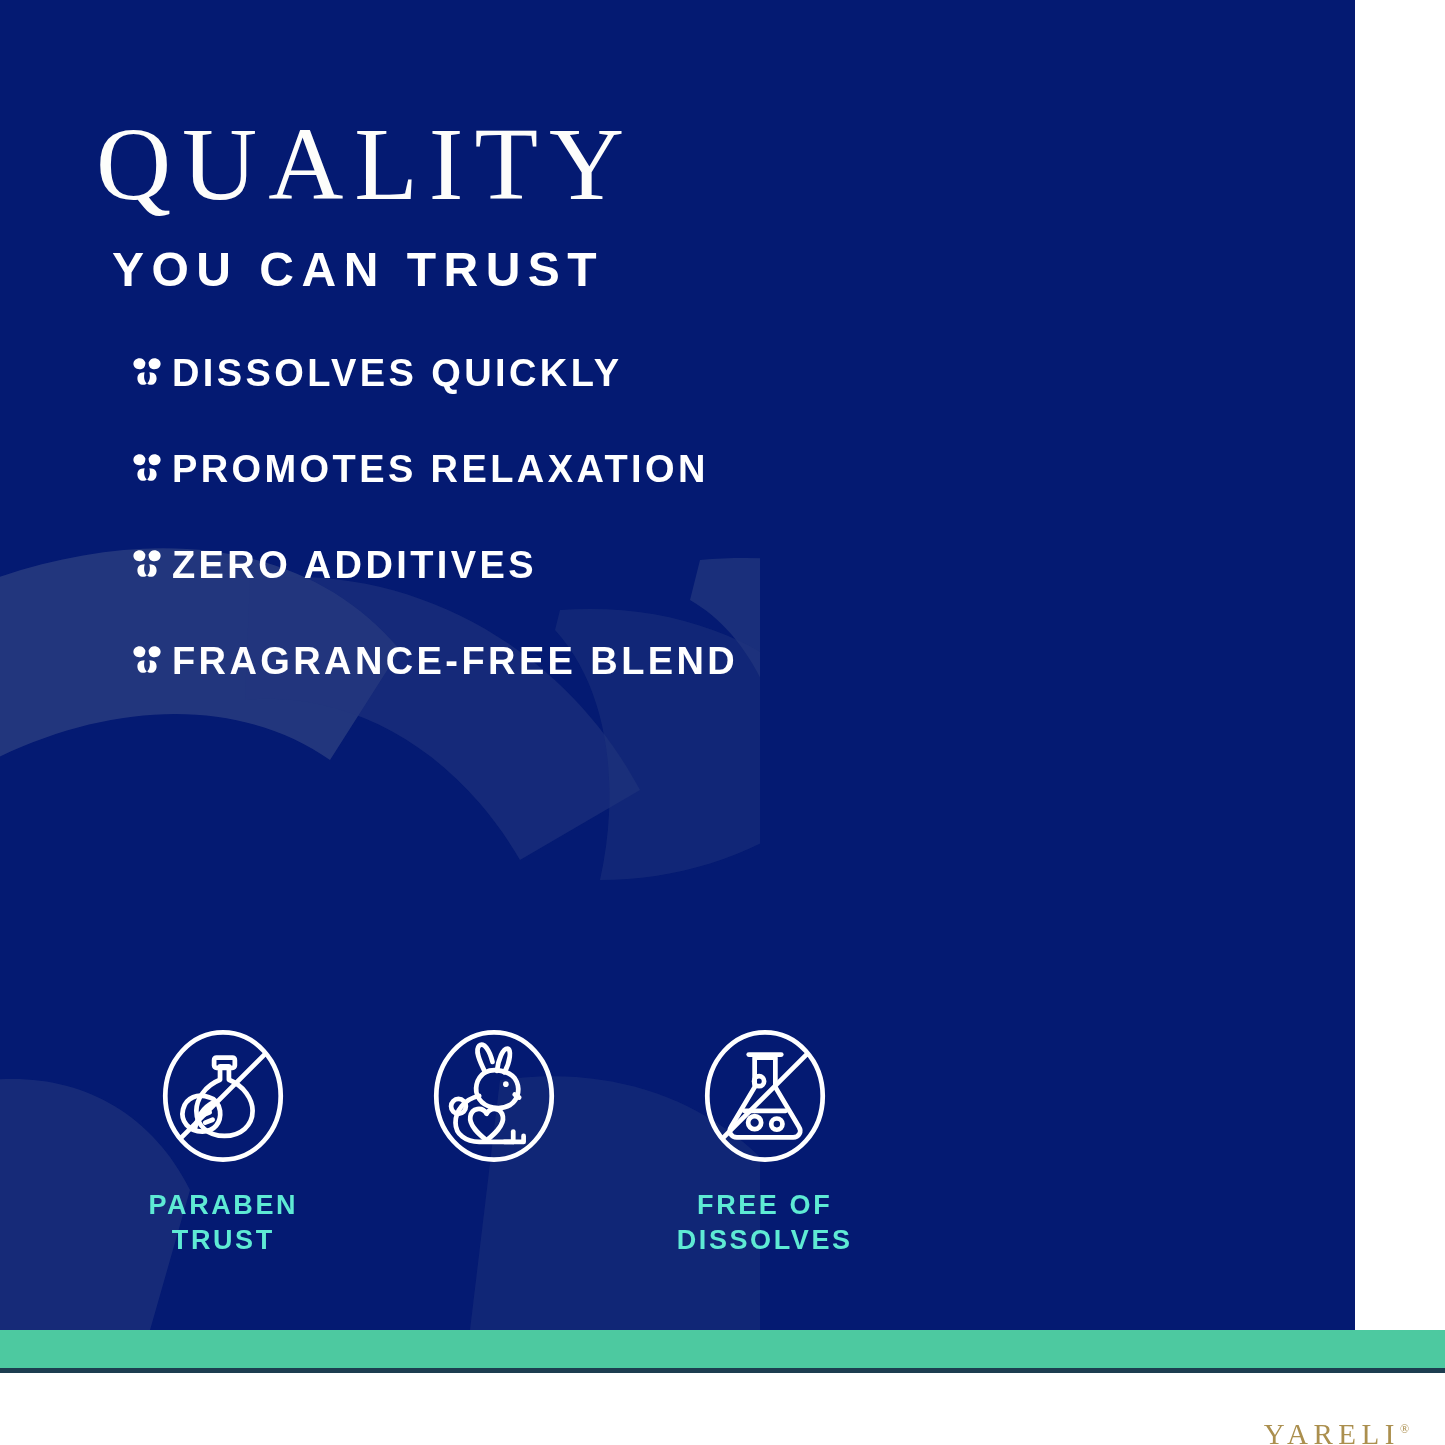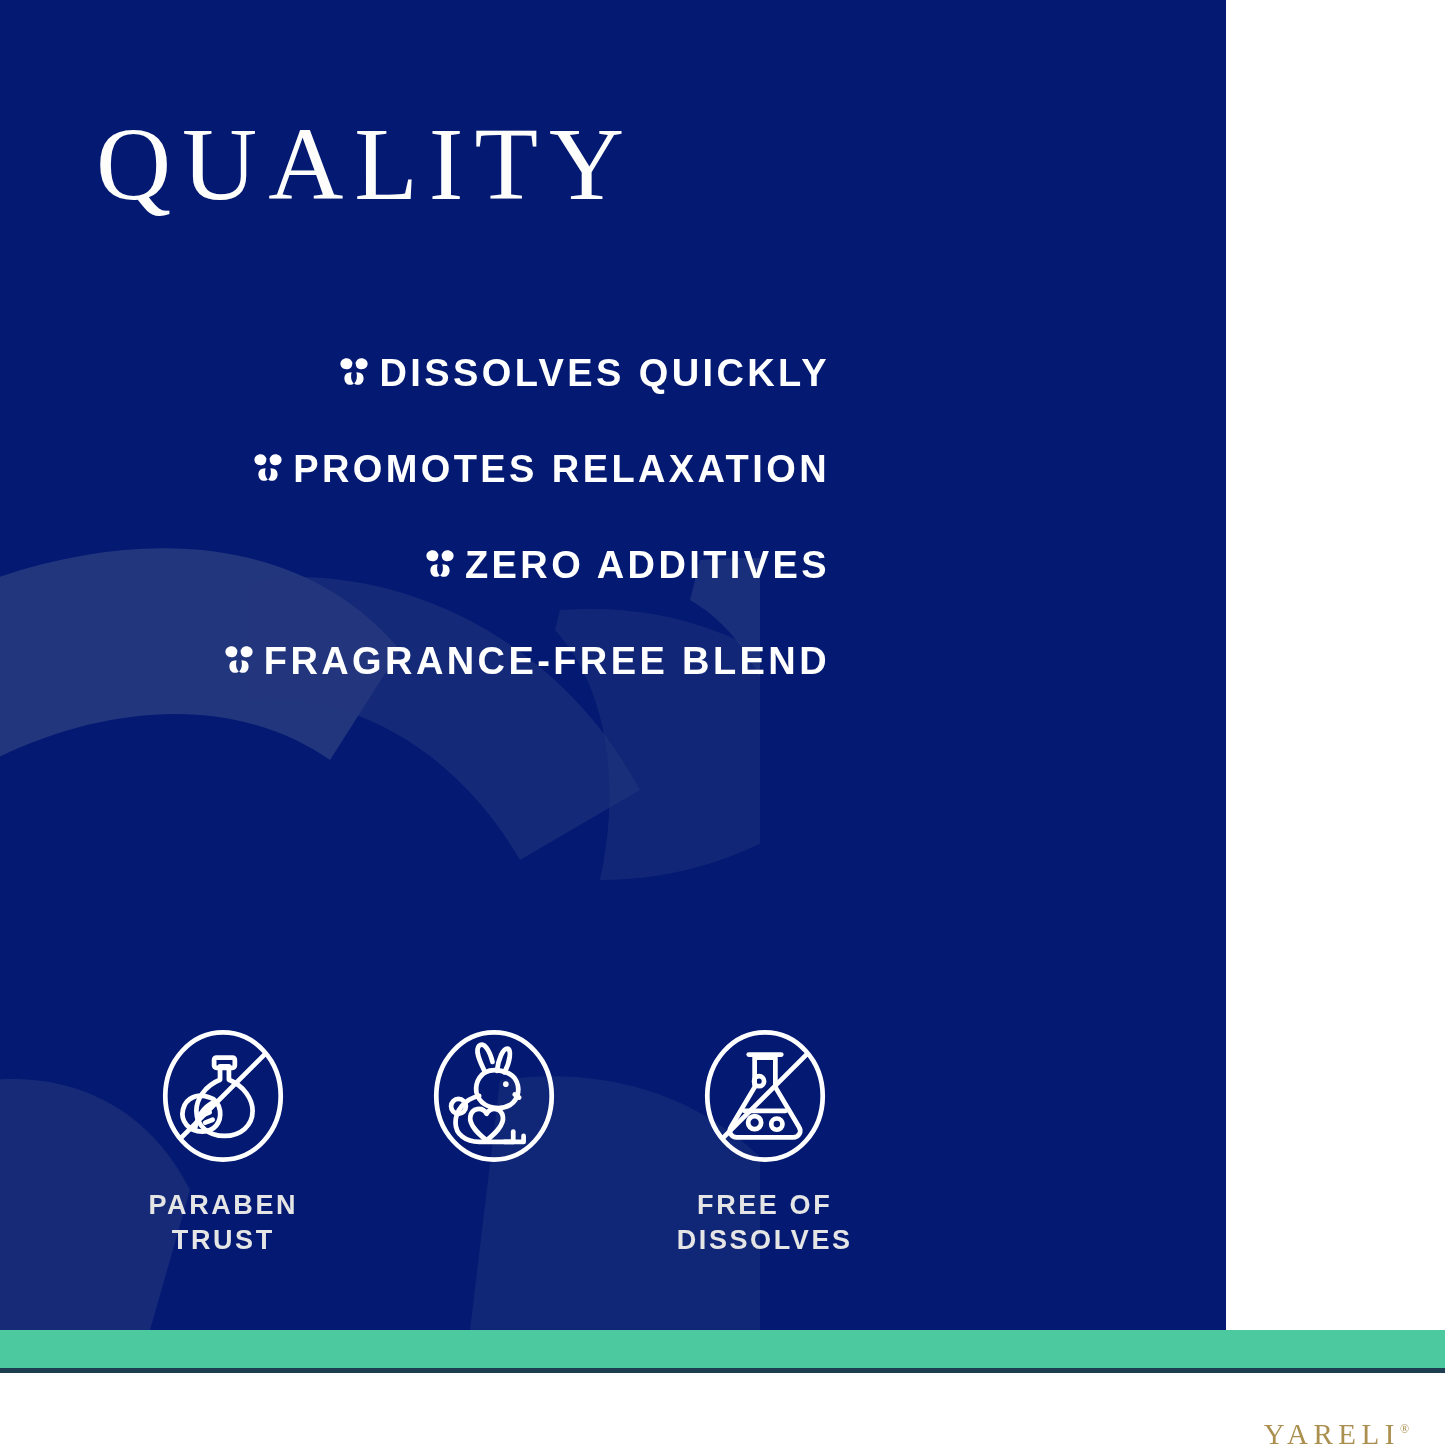--- a/index.html
+++ b/index.html
@@ -5,21 +5,21 @@
   html,body{margin:0;padding:0;}
   body{
     width:1445px;height:1445px;overflow:hidden;
     font-family:"Liberation Sans",sans-serif;
     background:#ffffff;
   }
   #stage{position:relative;width:1445px;height:1445px;overflow:hidden;background:#ffffff;}
 
   
   .navy-panel{
-    position:absolute;left:0;top:0;width:1226px;height:1330px;
+    position:absolute;left:0;top:0;width:1355px;height:1330px;
     background:#041a72;overflow:hidden;
   }
   .deco{position:absolute;pointer-events:none;}
 
   
   .photo{
     position:absolute;left:760px;top:0;width:685px;height:1330px;overflow:hidden;
   }
   .photo-bg{position:absolute;inset:0;background:#041a72;}
 
@@ -31,35 +31,35 @@
     color:#fdfdfb;font-weight:400;white-space:nowrap;
   }
   .h-sub{
     position:absolute;left:112px;top:246px;
     font-size:48px;line-height:1;letter-spacing:7.5px;
     color:#ffffff;font-weight:bold;white-space:nowrap;
   }
 
   
   .bullets{position:absolute;left:130px;top:350px;width:700px;}
-  .bullet{display:flex;align-items:center;height:46px;margin-bottom:50px;justify-content:flex-end;}
+  .bullet{display:flex;align-items:center;height:46px;margin-bottom:50px;}
   .bullet-icon{width:34px;height:34px;flex:0 0 34px;margin-right:8px;
                display:flex;align-items:center;justify-content:center;}
   .bullet-label{
     font-size:38px;font-weight:bold;letter-spacing:3.4px;color:#ffffff;
     white-space:nowrap;line-height:1;
   }
 
   
   .badges{position:absolute;left:80px;top:1022px;width:820px;display:flex;}
   .badge{width:290px;display:flex;flex-direction:column;align-items:center;}
   .badge:nth-child(1){margin-left:8px;}
   .badge-icon{width:148px;height:148px;}
   .badge-label{
-    margin-top:18px;text-align:center;color:#e5e5e5;
+    margin-top:18px;text-align:center;color:#5eead4;
     font-size:27px;font-weight:bold;letter-spacing:2.6px;line-height:1.28;
   }
 
   
   .green-bar{position:absolute;left:0;top:1330px;width:1445px;height:38px;background:#4dc9a0;}
   .green-bar-edge{position:absolute;left:0;top:1368px;width:1445px;height:5px;background:#1d3d50;}
   .footer{position:absolute;left:0;top:1373px;width:1445px;height:72px;background:#ffffff;}
   .brand{
     position:absolute;right:36px;top:1396px;
     font-family:"Liberation Serif",serif;
@@ -189,20 +189,21 @@
             <path d="M 458 1070 l 40 22 -20 38 -34 -24 z"></path>
             <path d="M 556 800 l 36 16 -16 32 -30 -18 z"></path>
             <path d="M 548 900 l 38 18 -18 34 -32 -20 z"></path>
             <path d="M 150 980 l 40 12 -6 38 -38 -6 z"></path>
           </g>
         </g>
       </svg>
     </div>
 
     <div class="h-quality">QUALITY</div>
+    <div class="h-sub">YOU CAN TRUST</div>
 
     <div class="bullets">
 
       <div class="bullet">
         <span class="bullet-icon">
           <svg width="34" height="34" viewBox="0 0 34 34">
             <g fill="#ffffff">
               <path d="M15.4 6.5 C15.4 12 12.6 13.2 9.4 13.2 C5.6 13.2 3.4 10.8 3.4 7.8
                        C3.4 4.6 6.2 2.2 9.6 2.2 C12.2 2.2 14.2 3.6 15.4 6.5 Z"></path>
               <path d="M15.4 6.5 C15.4 12 12.6 13.2 9.4 13.2 C5.6 13.2 3.4 10.8 3.4 7.8" fill="none"></path>

